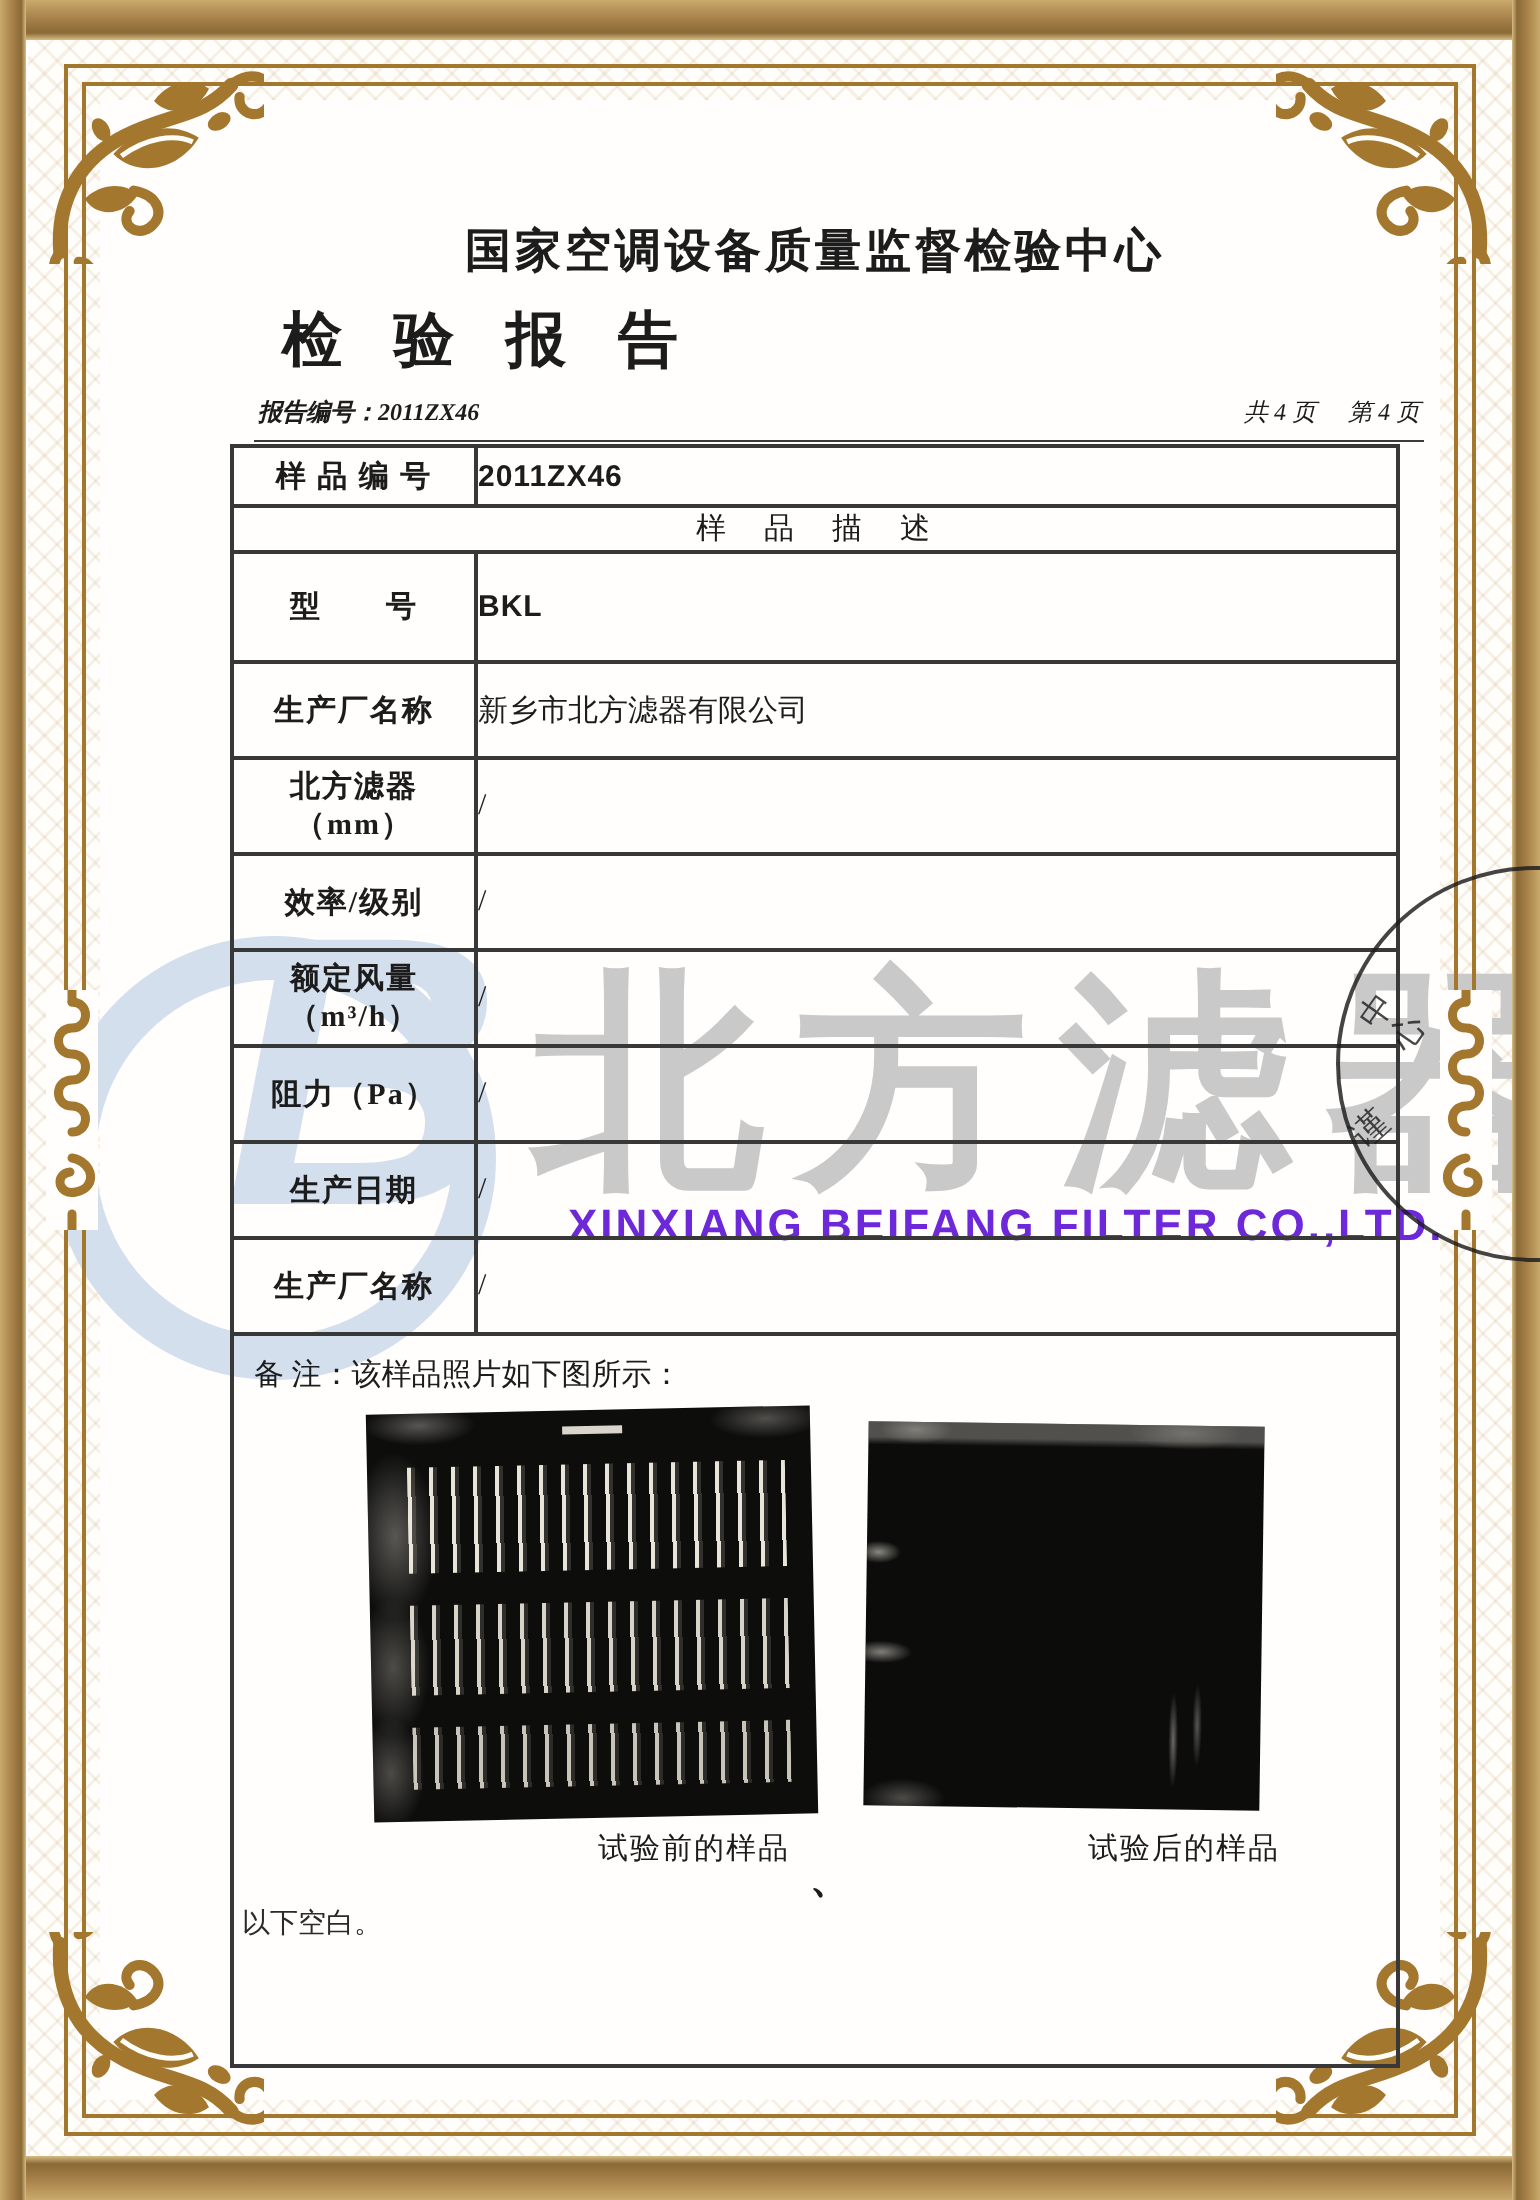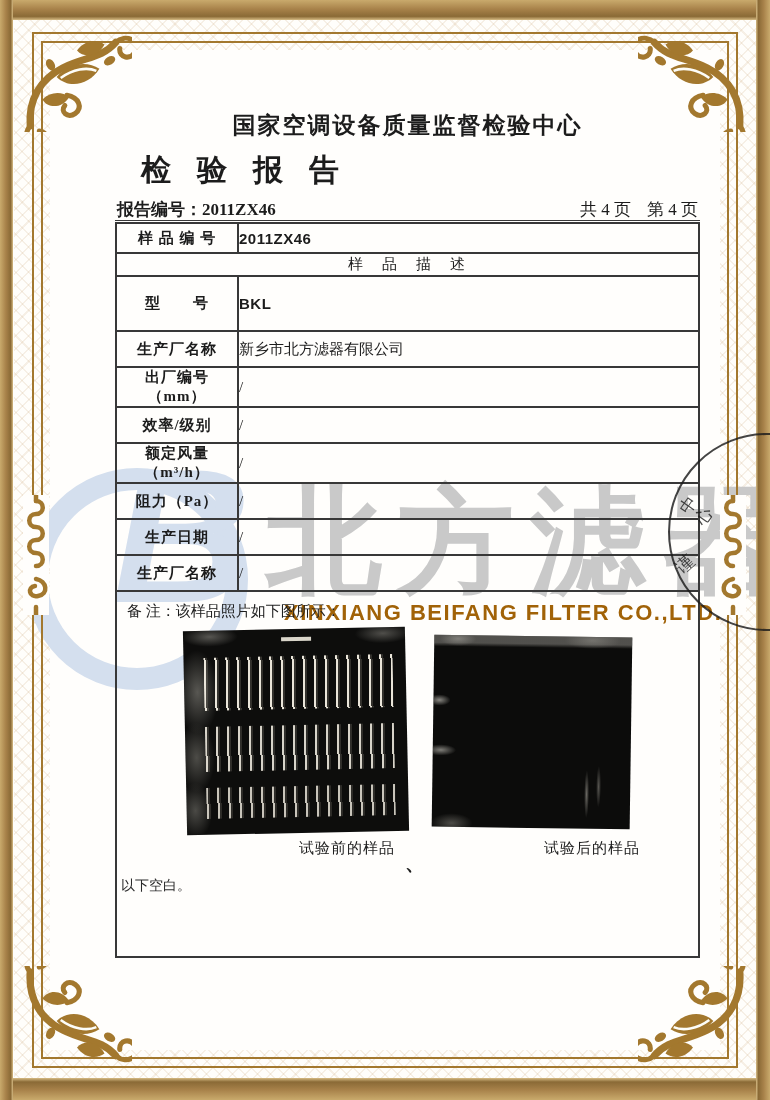--- a/index.html
+++ b/index.html
@@ -35,51 +35,51 @@
   .scroll-side.left{left:23px;}
   .scroll-side.right{right:24px;transform:scaleX(-1);}
 
   
   .wm{position:absolute;z-index:3;pointer-events:none;
       font-family:"Liberation Sans","DejaVu Sans",sans-serif;}
   .wm-ring{left:26px;top:468px;width:178px;height:178px;border:22px solid #d4dfee;border-radius:50%;}
   .wm-b{left:112px;top:440px;font-size:192px;font-weight:800;font-style:italic;color:#d4dfee;line-height:1;}
   .wm-cn{left:266px;top:478px;font-size:116px;font-weight:700;color:#c9c9c9;
          letter-spacing:16px;white-space:nowrap;line-height:1.1;}
-  .wm-en{left:284px;top:600px;font-size:22px;font-weight:700;color:#a16207;letter-spacing:1.5px;white-space:nowrap;}
+  .wm-en{left:284px;top:600px;font-size:22px;font-weight:700;color:#6d28d9;letter-spacing:1.5px;white-space:nowrap;}
 
   
   .stamp{position:absolute;left:668px;top:433px;width:194px;height:194px;z-index:7;
          border:2.5px solid #1b1b1b;border-radius:50%;opacity:.82;}
   .stamp-t{position:absolute;z-index:7;color:#1b1b1b;
            font-family:"Liberation Sans","DejaVu Sans",sans-serif;opacity:.8;}
   .stamp-t1{left:688px;top:492px;font-size:17px;transform:rotate(-55deg);width:18px;line-height:1.1;}
   .stamp-t2{left:676px;top:552px;font-size:18px;transform:rotate(-42deg);}
 
   
   .content{position:absolute;left:115px;top:110px;width:585px;z-index:6;}
   .org-name{text-align:center;font-size:23px;font-weight:700;letter-spacing:2px;
             font-family:"Liberation Sans","DejaVu Sans",sans-serif;}
   .report-title{text-align:left;font-size:30px;font-weight:700;letter-spacing:26px;
             margin-top:9px;text-indent:26px;
             font-family:Liberation Serif, serif;}
-  .meta{position:absolute;left:0;top:88px;width:585px;height:22px;
-        border-bottom:1.5px solid #3a3a3a;font-size:17px;}
+  .meta{position:absolute;left:12px;top:88px;width:585px;height:22px;
+        border-bottom:1.5px solid #3a3a3a;font-size:12px;font-style:italic;}
   .meta-left{position:absolute;left:2px;top:0;font-weight:700;}
   .meta-right{position:absolute;right:2px;top:0;}
   .meta-right .gap{display:inline-block;width:16px;}
 
   table.report{position:absolute;left:0;top:112px;width:585px;border-collapse:collapse;
         table-layout:fixed;font-size:15px;}
   table.report td{border:2px solid #383838;padding:0;vertical-align:middle;}
   td.lbl{width:120px;text-align:center;letter-spacing:1px;font-weight:bold;}
   td.val{padding-left:14px;}
   td.val.bold{font-weight:700;font-family:"Liberation Sans","DejaVu Sans",sans-serif;letter-spacing:.5px;}
   tr.r0{height:30px;} tr.r1{height:23px;} tr.r2{height:55px;}
-  tr.rN{height:36px;} tr.remark-row{height:366px;}
+  tr.rN{height:48px;} tr.remark-row{height:366px;}
   td.section{text-align:center;letter-spacing:2px;}
   td.remark-cell{vertical-align:top;position:relative;}
   .remark-text{position:absolute;left:10px;top:10px;font-size:15px;}
   .footer-note{position:absolute;left:4px;top:285px;font-size:14px;color:#2a2a2a;}
   .caption{position:absolute;top:247px;font-size:15px;letter-spacing:1px;}
   .caption.before{left:120px;width:220px;text-align:center;}
   .caption.after{left:365px;width:220px;text-align:center;}
   .pen-mark{position:absolute;left:288px;top:258px;font-size:20px;font-weight:700;}
 
   
@@ -255,21 +255,21 @@
     </tr>
     <tr class="r2">
       <td class="lbl">型　　号</td>
       <td class="val bold">BKL</td>
     </tr>
     <tr class="rN">
       <td class="lbl">生产厂名称</td>
       <td class="val">新乡市北方滤器有限公司</td>
     </tr>
     <tr class="rN">
-      <td class="lbl">出厂编号（mm）</td>
+      <td class="lbl">北方滤器（mm）</td>
       <td class="val">/</td>
     </tr>
     <tr class="rN">
       <td class="lbl">效率/级别</td>
       <td class="val">/</td>
     </tr>
     <tr class="rN">
       <td class="lbl">额定风量（m³/h）</td>
       <td class="val">/</td>
     </tr>

